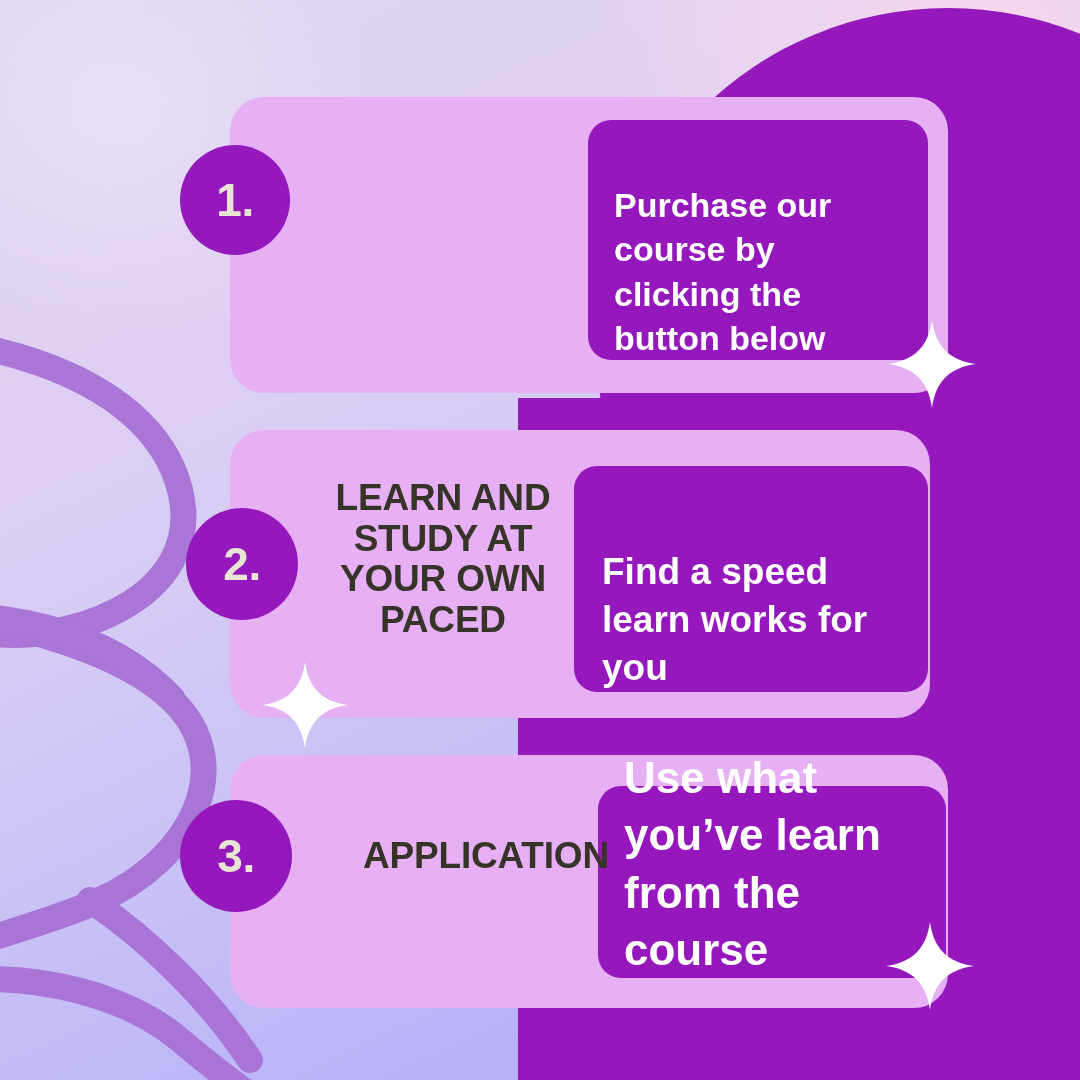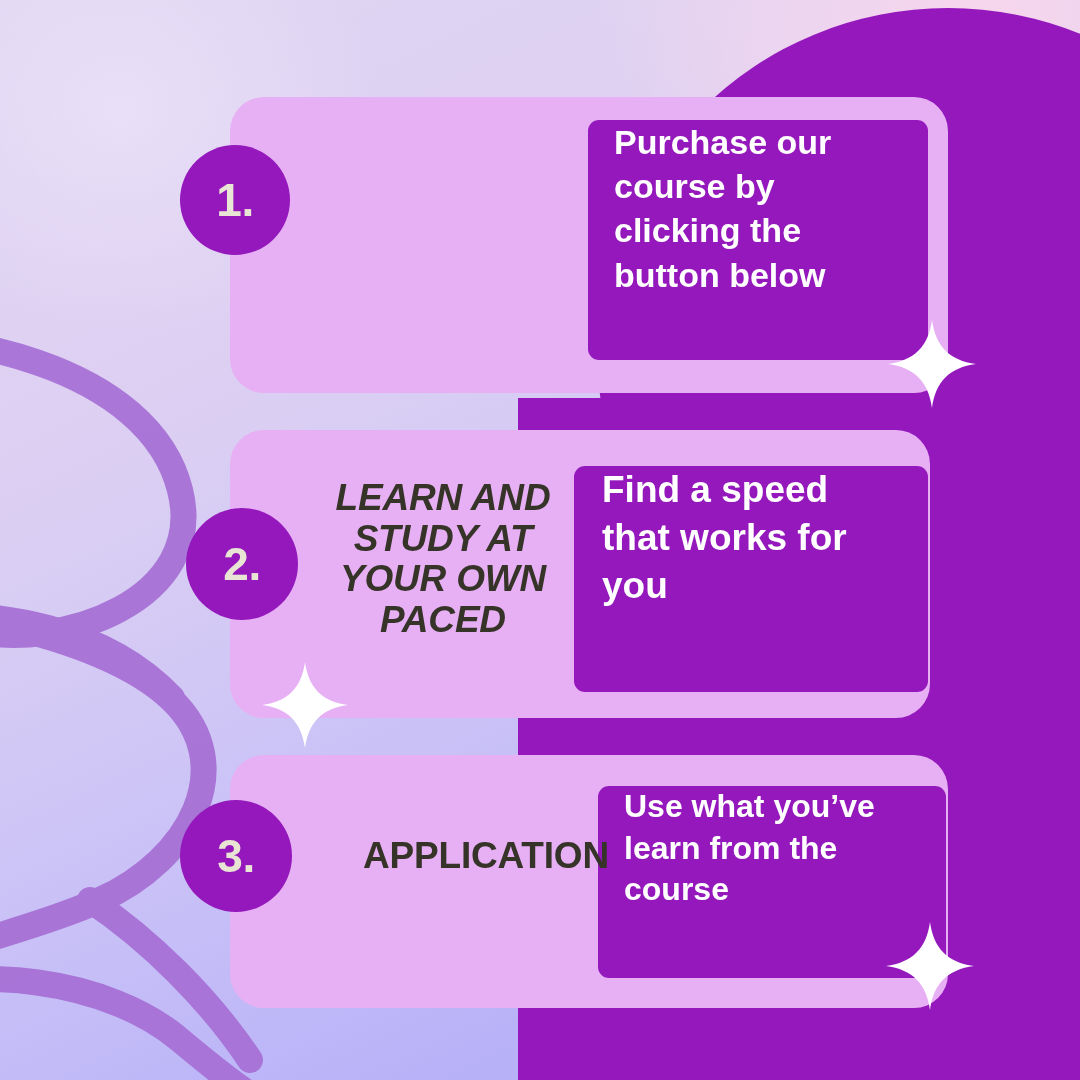--- a/index.html
+++ b/index.html
@@ -106,23 +106,23 @@
     font-weight: 800;
     text-transform: uppercase;
     letter-spacing: -0.005em;
     text-align: center;
     line-height: 1.10;
   }
 
   .dark-card {
     position: absolute;
     background: #9418bc;
-    border-radius: 11px;
+    border-radius: 23px;
     display: flex;
-    align-items: flex-start;
+    align-items: flex-end;
   }
   .dark-card .desc {
     color: #ffffff;
     font-weight: 700;
     line-height: 1.30;
   }
 
   .sparkle {
     position: absolute;
     pointer-events: none;
@@ -132,31 +132,31 @@
   #card1 { left: 230px; top: 97px; width: 718px; height: 296px; }
   #circle1 { left: 180px; top: 145px; width: 110px; height: 110px; font-size: 46px; }
   #title1 { left: 296px; top: 164px; width: 284px; font-size: 37px; }
   #dark1 { left: 588px; top: 120px; width: 340px; height: 240px; padding: 0 26px; box-sizing: border-box; }
   #dark1 .desc { font-size: 34px; }
   #spark1 { left: 888px; top: 320px; width: 88px; height: 88px; }
 
   
   #card2 { left: 230px; top: 430px; width: 700px; height: 288px; }
   #circle2 { left: 186px; top: 508px; width: 112px; height: 112px; font-size: 46px; }
-  #title2 { left: 300px; top: 478px; width: 286px; font-size: 37px; font-style: italic; }
+  #title2 { left: 300px; top: 478px; width: 286px; font-size: 37px; }
   #dark2 { left: 574px; top: 466px; width: 354px; height: 226px; padding: 0 28px; box-sizing: border-box; }
   #dark2 .desc { font-size: 37px; }
   #spark2 { left: 262px; top: 662px; width: 86px; height: 86px; }
 
   
   #card3 { left: 230px; top: 755px; width: 718px; height: 253px; }
   #circle3 { left: 180px; top: 800px; width: 112px; height: 112px; font-size: 46px; }
   #title3 { left: 292px; top: 836px; width: 292px; font-size: 37px; margin-left: 48px; }
   #dark3 { left: 598px; top: 786px; width: 348px; height: 192px; padding: 0 26px; box-sizing: border-box; }
-  #dark3 .desc { font-size: 32px; }
+  #dark3 .desc { font-size: 44px; }
   #spark3 { left: 886px; top: 922px; width: 88px; height: 88px; }
 </style>
 </head>
 <body>
 
 <div id="poster">
 
   <div class="glow-tl"></div>
   <div class="glow-tr"></div>
 
@@ -186,21 +186,21 @@
   </div>
 
 
   <svg class="sparkle" id="spark1" viewBox="0 0 100 100" xmlns="http://www.w3.org/2000/svg">
     <path d="M50 0 C 54 30 70 46 100 50 C 70 54 54 70 50 100 C 46 70 30 54 0 50 C 30 46 46 30 50 0 Z" fill="#ffffff"></path>
   </svg>
 
   <div class="light-card" id="card2"></div>
 
   <div class="dark-card" id="dark2">
-    <div class="desc">Find a speed that works for you</div>
+    <div class="desc">Find a speed learn works for you</div>
   </div>
 
   <div class="num-circle" id="circle2">
     <span>2.</span>
   </div>
 
   <div class="step-title" id="title2">LEARN AND STUDY AT YOUR OWN PACED</div>
 
   <svg class="sparkle" id="spark2" viewBox="0 0 100 100" xmlns="http://www.w3.org/2000/svg">
     <path d="M50 0 C 54 30 70 46 100 50 C 70 54 54 70 50 100 C 46 70 30 54 0 50 C 30 46 46 30 50 0 Z" fill="#ffffff"></path>

